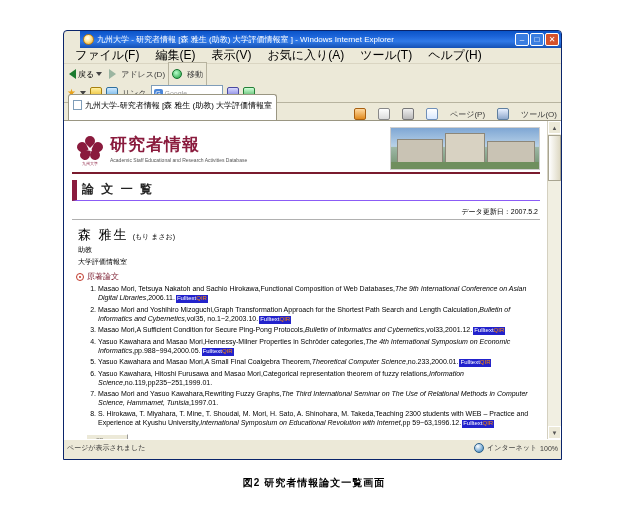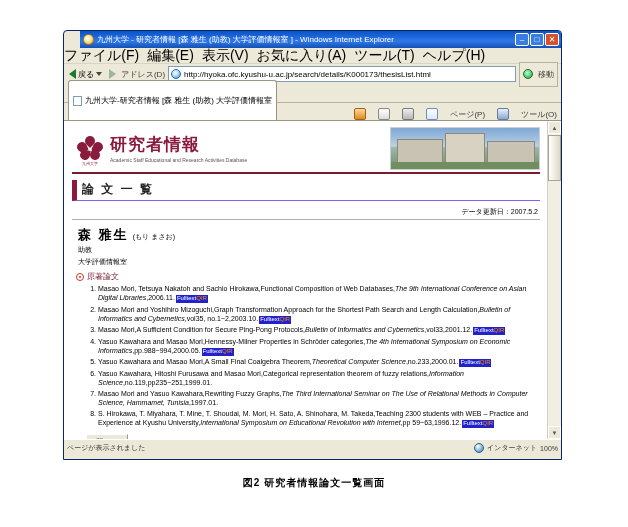--- a/index.html
+++ b/index.html
@@ -71,24 +71,24 @@
   .winbtn.min { background: #3a7de0; }
   .winbtn.max { background: #3a7de0; }
   .winbtn.close { background: #d4512b; }
 
   
   .menubar {
     height: 15px;
     background: #ece9d8;
     display: flex;
     align-items: center;
-    padding-left: 0;
-    font-size: 14px;
+    padding-left: 11px;
+    font-size: 12px;
     color: #000000;
-    gap: 8px;
+    gap: 16px;
     border-bottom: 1px solid #dad5c2;
   }
   .menubar span { white-space: nowrap; }
   .tbtn {
     display: flex; align-items: center; gap: 2px;
     padding: 1px 2px;
     white-space: nowrap;
   }
   .arrow-left, .arrow-right {
     width: 0; height: 0;
@@ -199,22 +199,22 @@
     align-items: flex-end;
     padding-left: 4px;
     border-bottom: 1px solid #9a9682;
   }
   .tab {
     height: 15px;
     background: #ffffff;
     border: 1px solid #9a9682;
     border-bottom: none;
     border-radius: 3px 3px 0 0;
-    display: flex; align-items: center;
-    padding: 12px 4px;
+    display: flex; 
+    padding: 5px 4px;
     font-size: 8px; color: #000;
     gap: 3px;
     max-width: 330px;
     white-space: nowrap;
     overflow: hidden;
   }
   .tab .pageico {
     width: 9px; height: 10px;
     background: #ffffff;
     border: 1px solid #7f9db9;
@@ -348,21 +348,21 @@
   }
   .rule-thin {
     margin: 2px 8px 0 8px;
     border-top: 1px solid #b0b0b0;
   }
 
   .person {
     margin: 5px 0 0 14px;
   }
   .person .nm {
-    font-size: 13px; font-weight: bold; color: #000; letter-spacing: 2px;
+    font-size: 13px; font-weight: normal; color: #000; letter-spacing: 2px;
   }
   .person .kana { font-size: 7px; color: #000; margin-left: 4px; }
   .person .meta { font-size: 7px; color: #000; line-height: 1.5; margin-top: 1px; }
 
   .cat-head {
     margin: 4px 0 2px 12px;
     font-size: 8px; color: #7a1b2e;
     display: flex; align-items: center; gap: 3px;
   }
   .cat-head .bullet {
@@ -470,24 +470,20 @@
     <div class="addressbar">
       <div class="tbtn">
         <span class="arrow-left"></span>
         <span>戻る</span>
         <span class="caret-down"></span>
       </div>
       <div class="tbtn">
         <span class="arrow-right"></span>
       </div>
       <span class="addr-label">アドレス(D)</span>
-      <div class="addr-input">
-        <span class="ie-mini"></span>
-        <span>http://hyoka.ofc.kyushu-u.ac.jp/search/details/K000173/thesisList.html</span>
-      </div>
       <div class="go-btn">
         <span class="go-arrow"></span>
         <span>移動</span>
       </div>
     </div>
 
     <div class="linkbar">
       <span class="star-ico">★</span>
       <span class="caret-down"></span>
       <span class="sq-ico ico-fav"></span>

